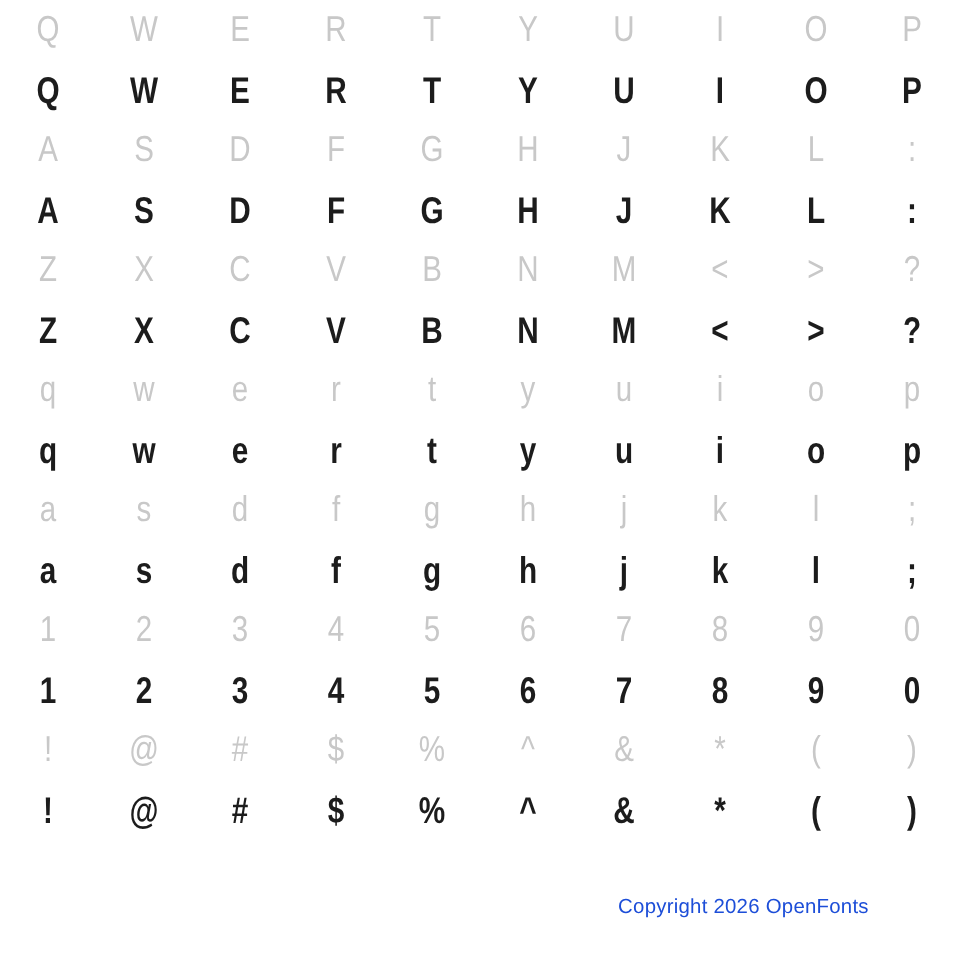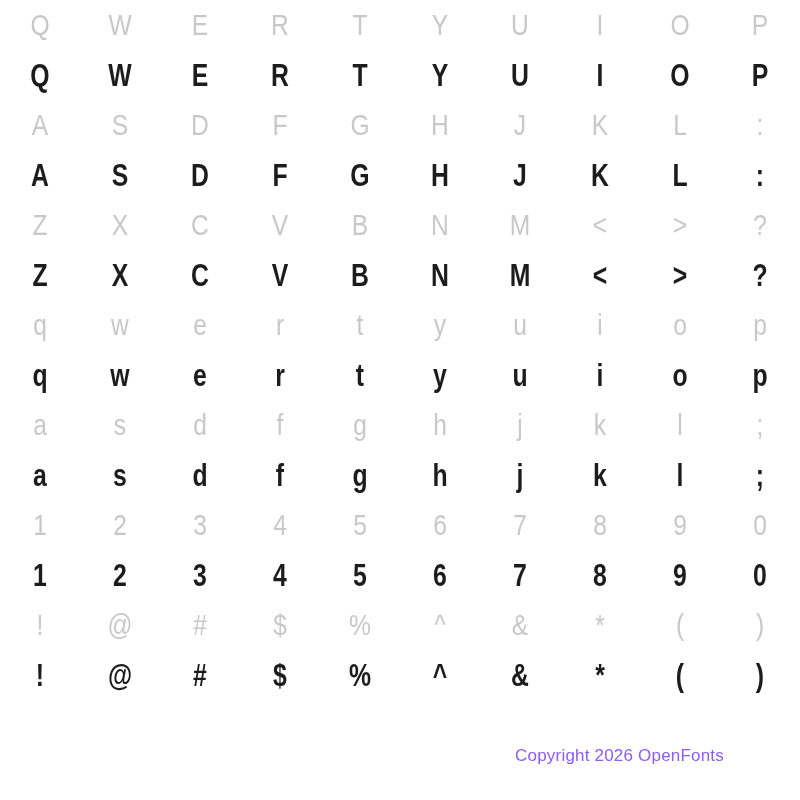--- a/index.html
+++ b/index.html
@@ -56,21 +56,21 @@
   .row.dark .cell {
     color: #1c1c1c;
     font-weight: 700;
     font-size: 31px;
     transform: scaleX(0.80);
   }
   .copyright {
     position: absolute;
     right: 76px;
     bottom: 34px;
-    color: #8b5cf6;
+    color: #1d4ed8;
     font-size: 17px;
     font-family: "Liberation Sans", sans-serif;
     letter-spacing: 0.2px;
     white-space: nowrap;
   }
 </style>
 </head>
 <body>
 
 <div class="sheet">

